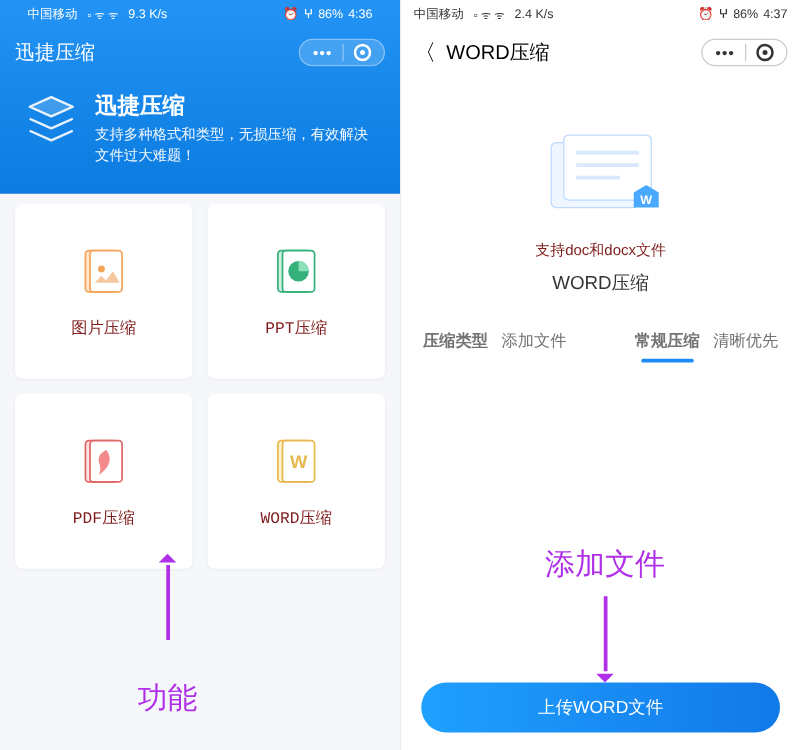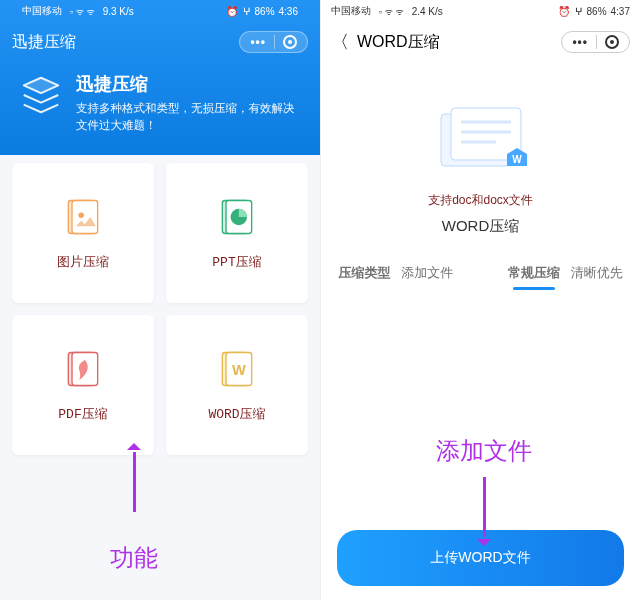--- a/index.html
+++ b/index.html
@@ -105,21 +105,21 @@
   .tab-item{ position:relative; padding-bottom:8px; color:#737373;}
   .tab-type{ font-weight:600;}
   .tab-item.active{ font-weight:700;margin-left:44px;}
   .tab-item.active::after{
     content:""; position:absolute; left:10%; right:10%; bottom:0;
     height:3px; background:#1c8df7; border-radius:2px;
   }
 
   .upload-btn{
     position:absolute; left:16px; right:16px; bottom:14px;
-    height:56px; border-radius:20px;
+    height:40px; border-radius:20px;
     background:linear-gradient(90deg,#1fa0ff,#1279e8);
     color:#fff; display:flex; align-items:center; justify-content:center;
     font-size:14px; border:none;
   }
 
   
   .annot{
     position:absolute; display:flex; flex-direction:column; align-items:center;
     color:#b030e8; font-size:24px; font-weight:500;
     pointer-events:none;

